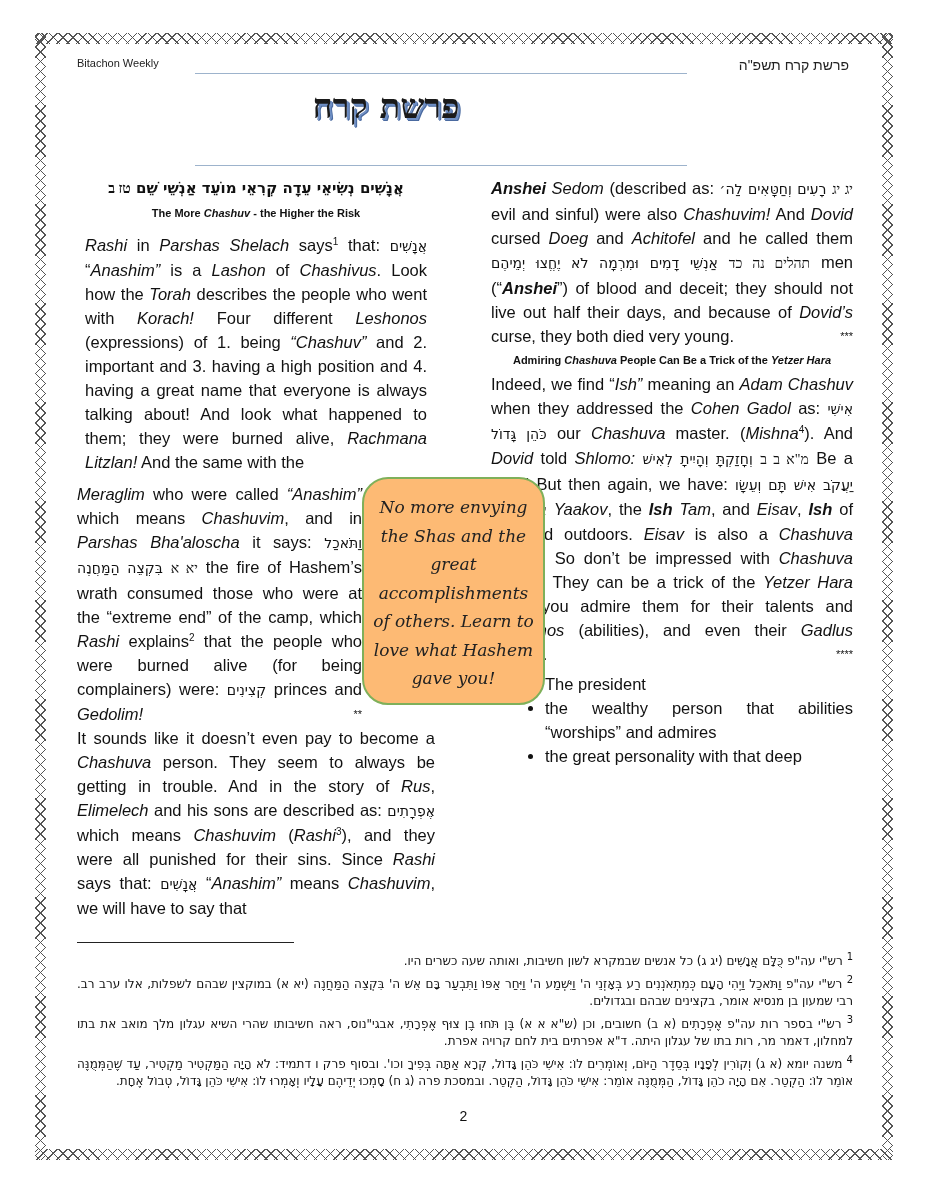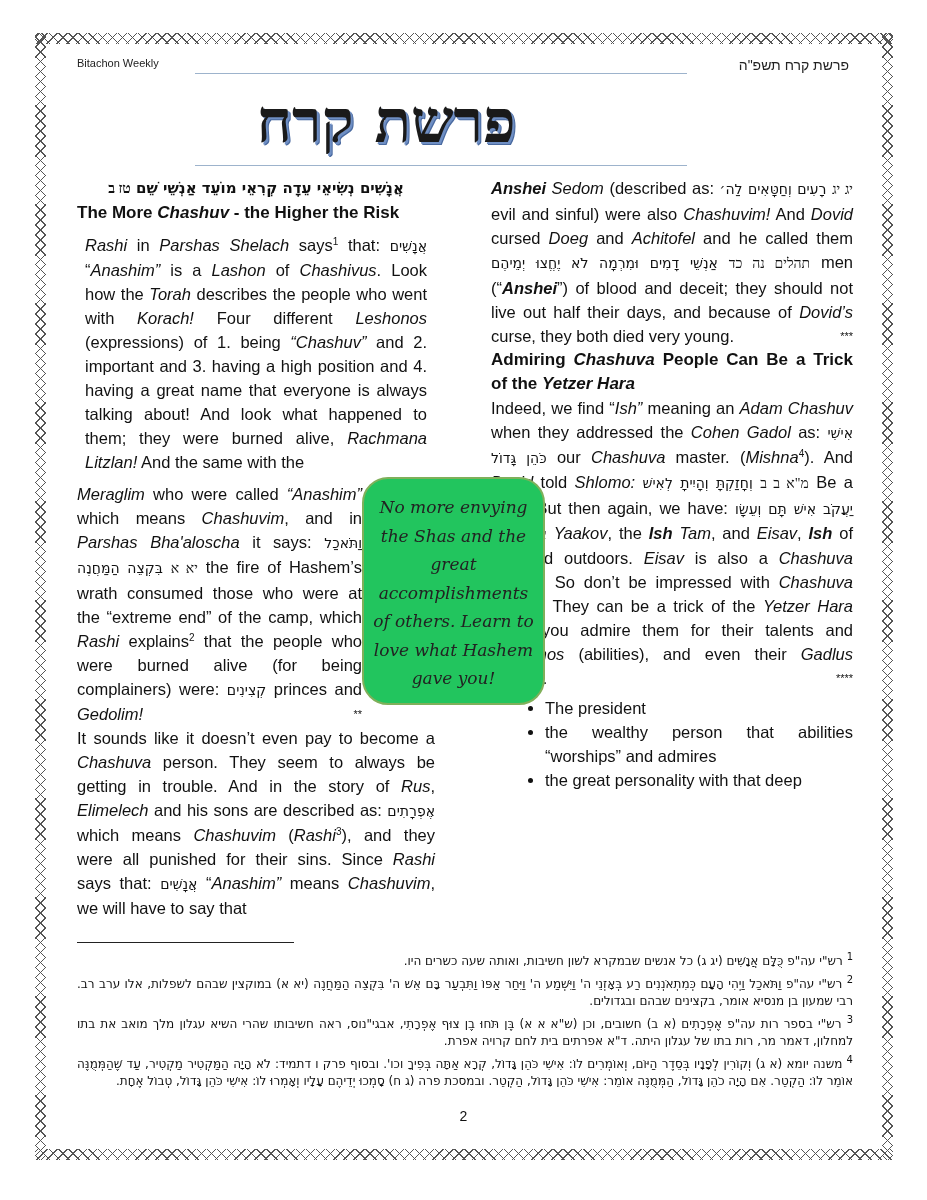--- a/index.html
+++ b/index.html
@@ -12,37 +12,37 @@
       repeating-linear-gradient(45deg,transparent 0 3px,#555 3px 4px,transparent 4px 7px) bottom/100% 11px no-repeat,
       repeating-linear-gradient(-45deg,transparent 0 3px,#555 3px 4px,transparent 4px 7px) bottom/100% 11px no-repeat,
       repeating-linear-gradient(45deg,transparent 0 3px,#555 3px 4px,transparent 4px 7px) left/11px 100% no-repeat,
       repeating-linear-gradient(-45deg,transparent 0 3px,#555 3px 4px,transparent 4px 7px) left/11px 100% no-repeat,
       repeating-linear-gradient(45deg,transparent 0 3px,#555 3px 4px,transparent 4px 7px) right/11px 100% no-repeat,
       repeating-linear-gradient(-45deg,transparent 0 3px,#555 3px 4px,transparent 4px 7px) right/11px 100% no-repeat;
     background-origin:border-box;background-clip:border-box;}
   .hdr-left{position:absolute;left:77px;top:57px;font-size:11px;color:#222;}
   .hdr-right{position:absolute;right:78px;top:57px;font-size:14px;color:#222;direction:rtl;}
   .hdr-line{position:absolute;left:195px;top:73px;width:492px;height:1px;background:#9db3cc;}
-  .title{position:absolute;left:0;width:772px;top:86px;text-align:center;font-size:60px;font-weight:bold;
+  .title{position:absolute;left:0;width:772px;top:86px;text-align:center;font-size:34px;font-weight:bold;
     font-family:"DejaVu Serif",serif;color:#1a1a1a;direction:rtl;
     text-shadow:2px 2px 0 #6f8fc4, 3px 3px 0 #4a6aa0;}
   .title-line{position:absolute;left:195px;top:165px;width:492px;height:1px;background:#9db3cc;}
   .col{position:absolute;font-size:16.5px;line-height:24px;text-align:justify;}
   .col-left{left:77px;top:176px;width:358px;}
   .col-right{left:491px;top:176px;width:362px;}
   .he{direction:rtl;unicode-bidi:isolate;font-family:"DejaVu Sans",sans-serif;font-size:14px;}
   .ref{font-size:14px;font-family:Liberation Serif, serif;}
   .center{text-align:center;}
   .bold{font-weight:bold;}
-  .sub-title{font-weight:bold;font-size:17px;}
+  .sub-title{font-weight:bold;text-align:center;font-size:11px;}
   .stars{float:right;font-size:11px;}
   .sup{font-size:10px;vertical-align:super;line-height:0;}
   .quote-box{position:absolute;left:362px;top:477px;width:183px;height:228px;border:2px solid #7fb05a;border-radius:26px;
     box-sizing:border-box;padding:14px 8px;text-align:center;font-family:"DejaVu Serif",serif;font-style:italic;
-    font-size:17px;line-height:28.5px;color:#222;background:#22c55e;}
+    font-size:17px;line-height:28.5px;color:#222;background:#fdba74;}
   .wrap-l{width:285px;}
   ul.bullets{margin:6px 0 0 0;padding-left:54px;}
   ul.bullets li{margin:0;}
   .fn-sep{position:absolute;left:77px;top:942px;width:217px;height:1px;background:#222;}
   .footnotes{position:absolute;left:77px;top:948px;width:776px;direction:rtl;text-align:justify;
     font-family:"DejaVu Sans",sans-serif;font-size:12px;line-height:17.5px;color:#111;}
   .footnotes p{margin:0;}
   .page-num{position:absolute;left:0;width:927px;top:1108px;text-align:center;font-size:14px;}
 </style>
 </head>

